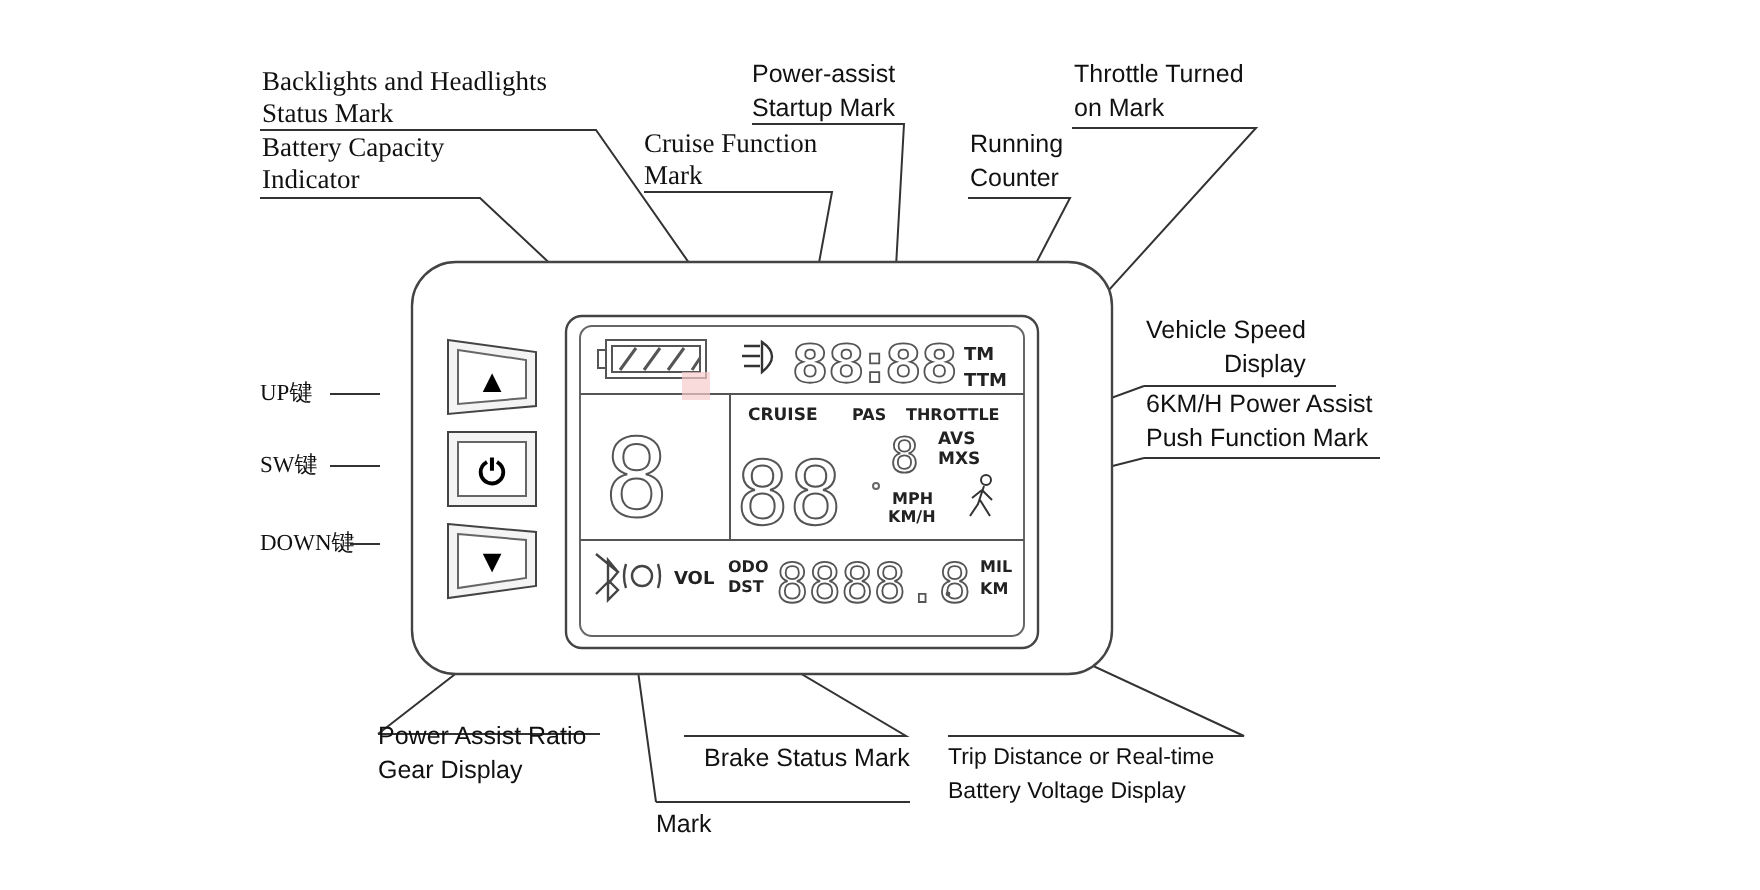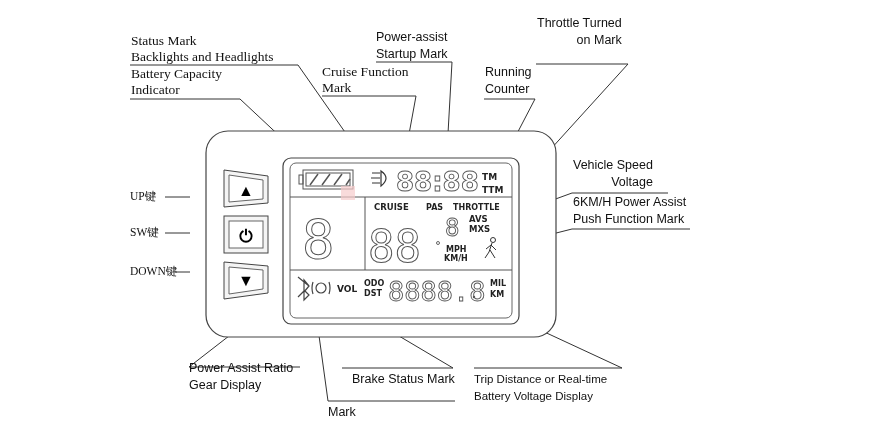--- a/index.html
+++ b/index.html
@@ -82,46 +82,46 @@
 
   <g stroke="#444" fill="none" stroke-width="1.2">
     <circle cx="321" cy="288" r="5"></circle>
     <path d="M313 282 Q311 288 313 294 M329 282 Q331 288 329 294"></path>
   </g>
   <circle cx="438" cy="243" r="1.5" fill="none" stroke="#666"></circle>
   <circle cx="474" cy="297" r="1.2" fill="#555"></circle>
 </svg>
 
 <div class="abs serif" style="left:131px;top:33px;">
+  <div>Backlights and Headlights</div>
   <div>Status Mark</div>
-  <div>Backlights and Headlights</div>
 </div>
 <div class="abs serif" style="left:131px;top:66px;">
   <div>Battery Capacity</div>
   <div>Indicator</div>
 </div>
 <div class="abs serif" style="left:322px;top:64px;">
   <div>Cruise Function</div>
   <div>Mark</div>
 </div>
 <div class="abs sans" style="left:376px;top:29px;text-align:right;">
   <div>Power-assist</div>
   <div>Startup Mark</div>
 </div>
 <div class="abs sans" style="left:485px;top:64px;">
   <div>Running</div>
   <div>Counter</div>
 </div>
-<div class="abs sans" style="left:537px;top:15px;text-align:right;">
+<div class="abs sans" style="left:537px;top:29px;">
   <div>Throttle Turned</div>
   <div>on Mark</div>
 </div>
 <div class="abs sans" style="left:573px;top:157px;text-align:right;">
   <div>Vehicle Speed</div>
-  <div>Voltage</div>
+  <div>Display</div>
 </div>
 <div class="abs sans" style="left:573px;top:194px;">
   <div>6KM/H Power Assist</div>
   <div>Push Function Mark</div>
 </div>
 <div class="abs sans" style="left:189px;top:360px;">
   <div>Power Assist Ratio</div>
   <div>Gear Display</div>
 </div>
 <div class="abs sans" style="left:352px;top:371px;">

